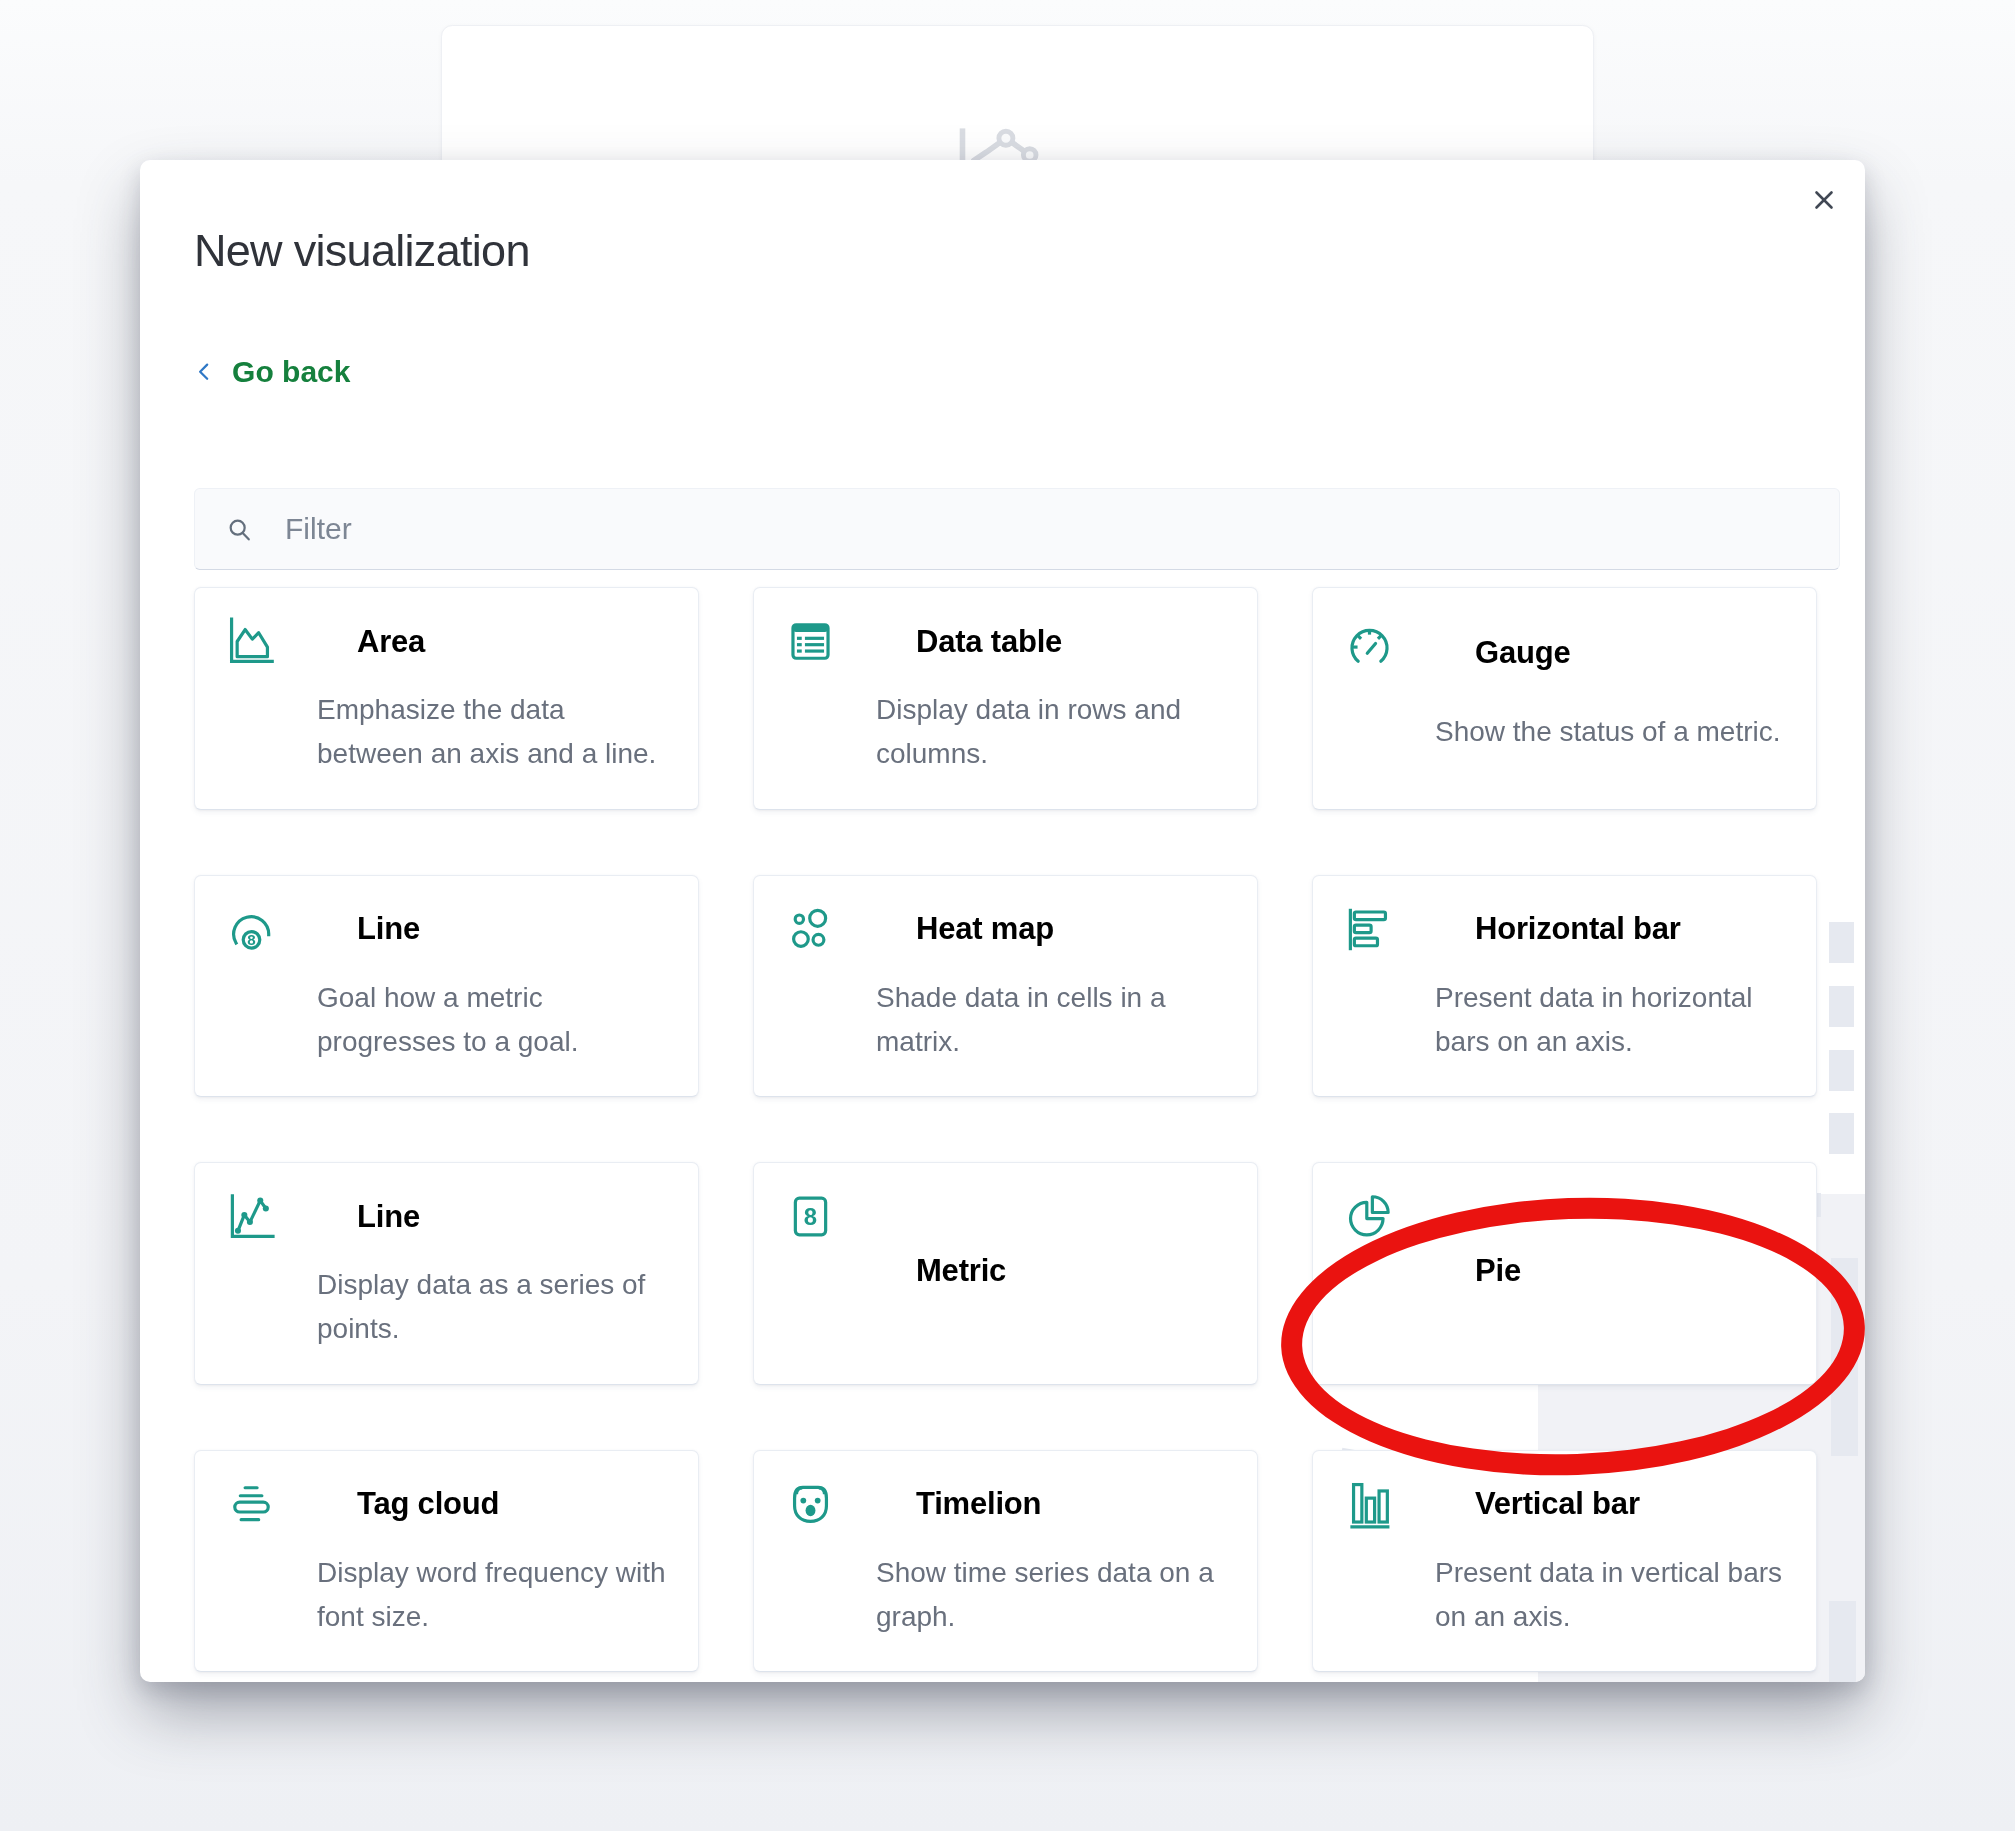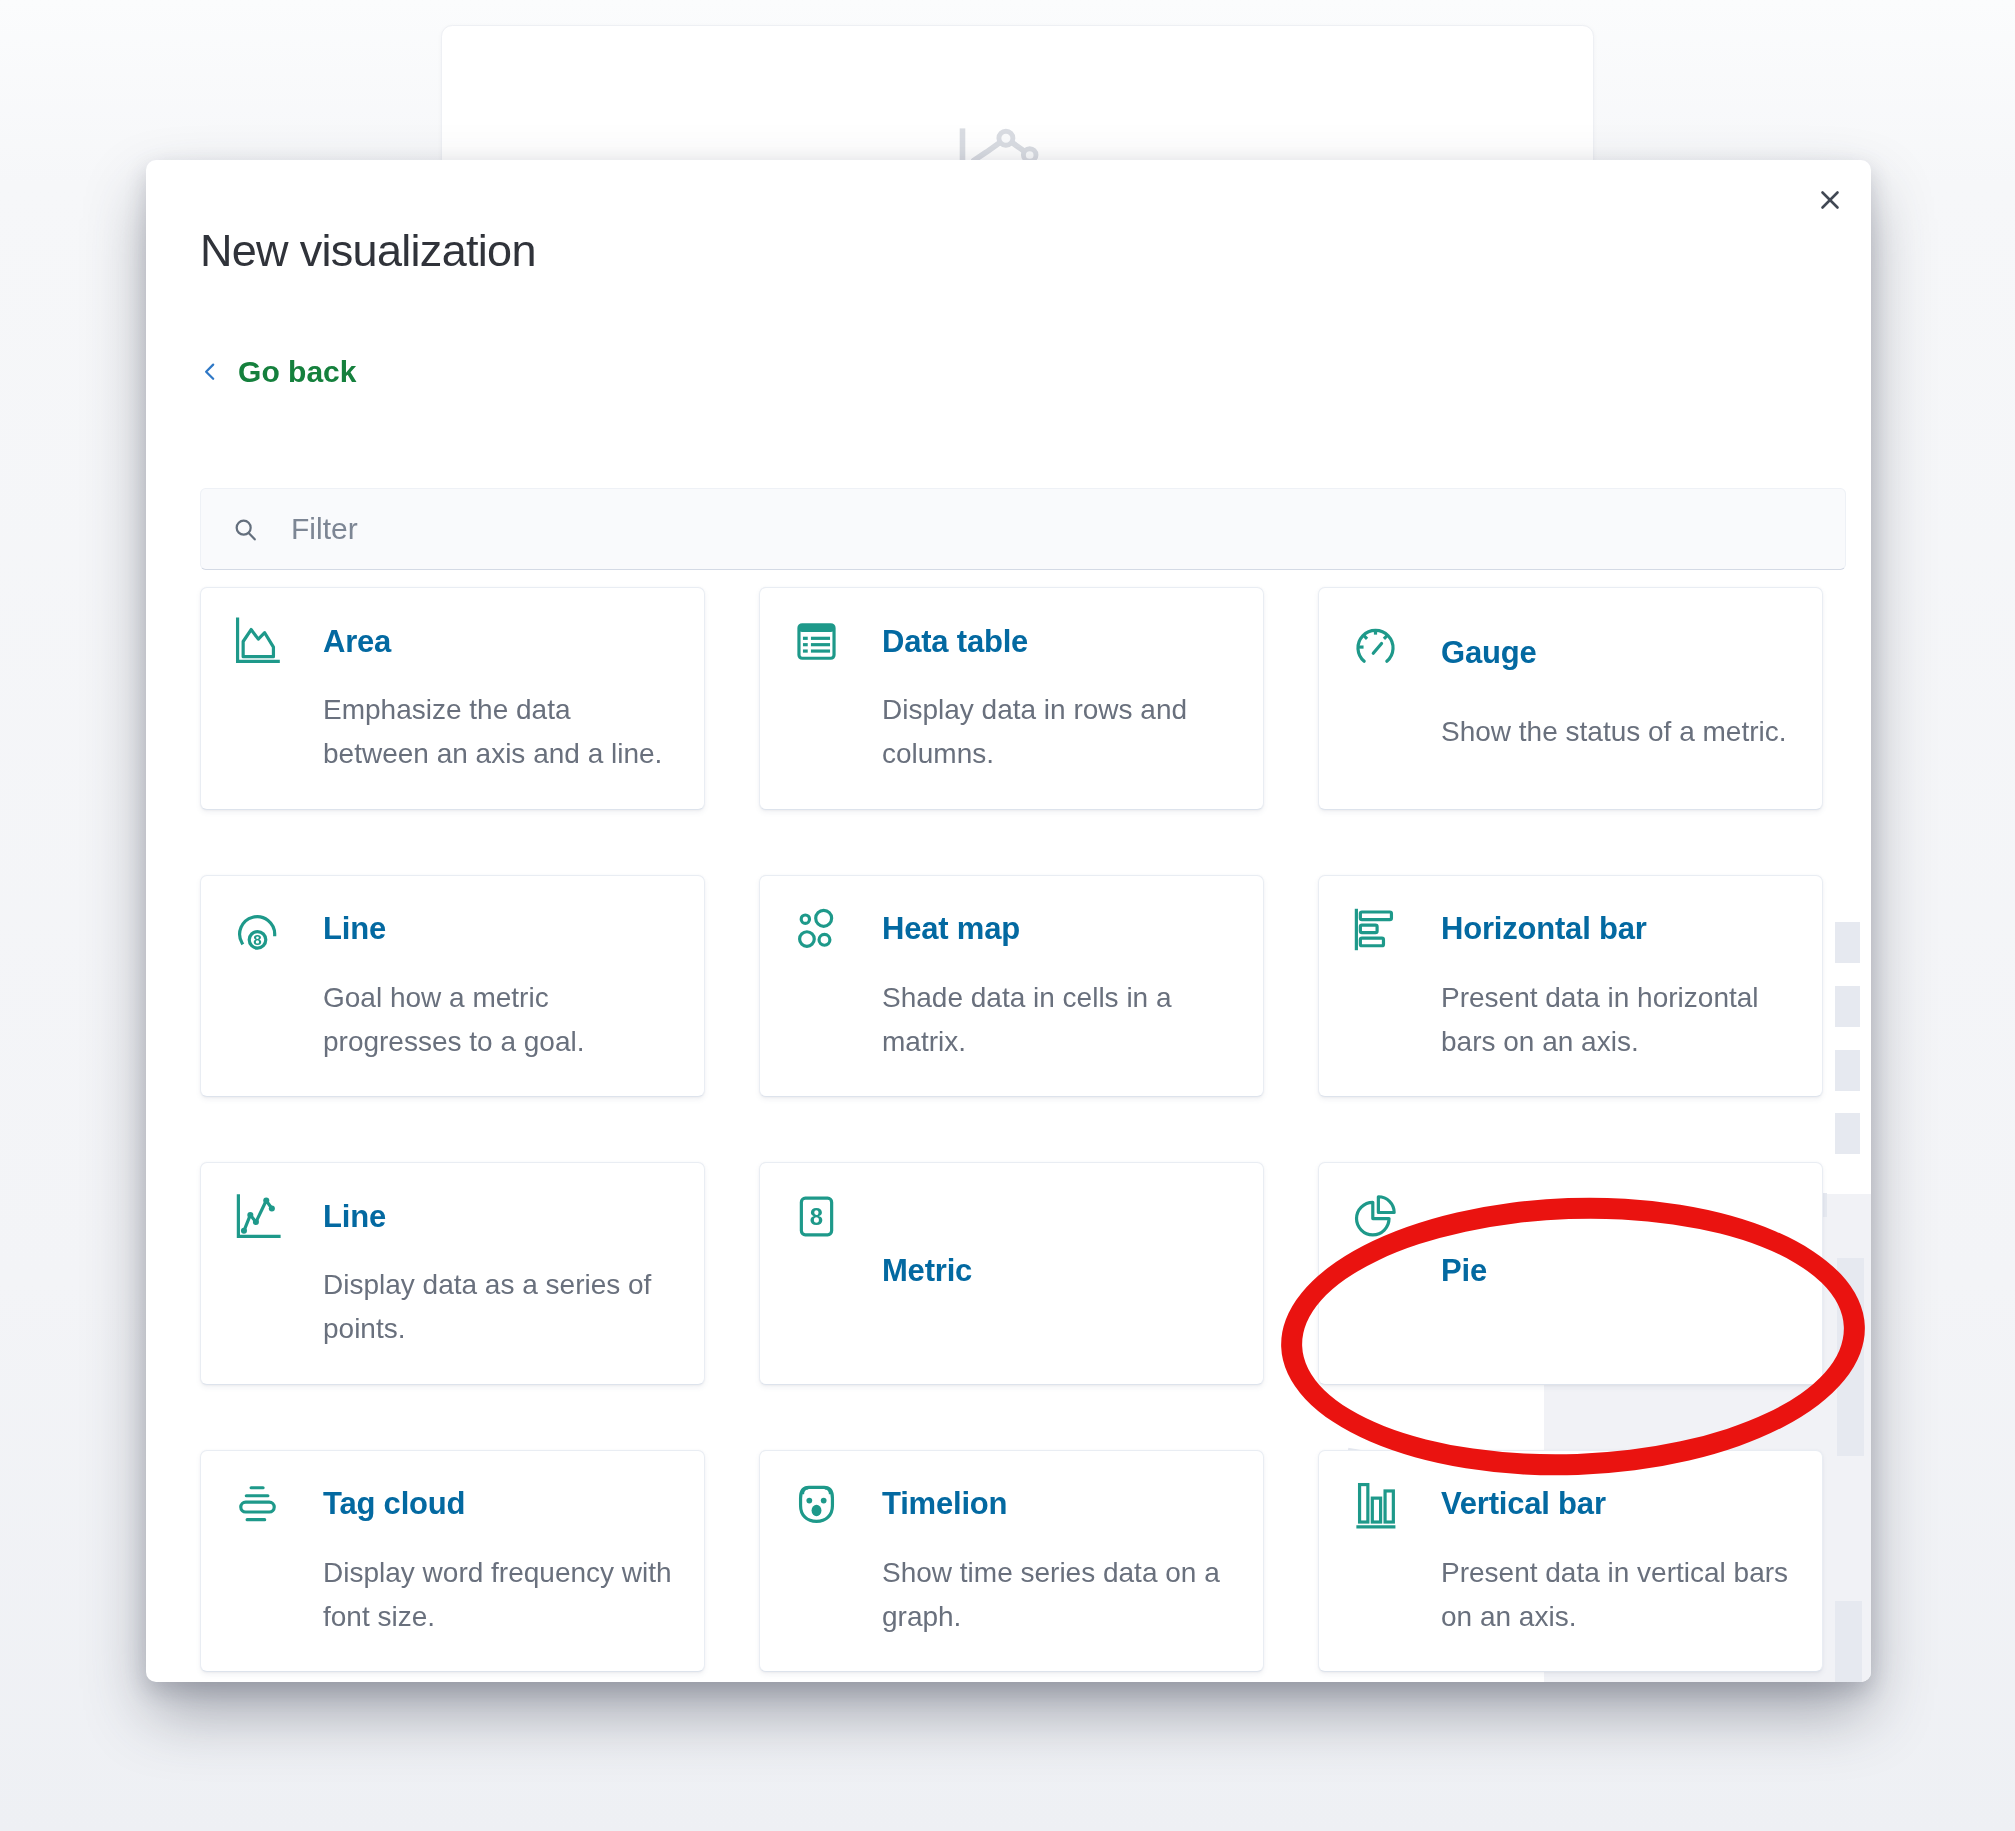--- a/index.html
+++ b/index.html
@@ -13,21 +13,21 @@
   
   .bg-card {
     position:absolute; left:441px; top:25.4px; width:1153px; height:226px;
     background:#ffffff; border:0.7px solid #eef0f4; border-radius:11.3px;
     box-shadow:0 1.4px 4.2px rgba(40,50,70,0.04); z-index:1;
   }
   .bg-glyph { position:absolute; left:955px; top:127px; z-index:2; }
 
   
   .modal {
-    position:absolute; left:146px; top:160px; width:1725px; height:1522px;
+    position:absolute; left:140px; top:160px; width:1725px; height:1522px;
     background:#ffffff; border-radius:10px; overflow:hidden; z-index:10;
     box-shadow:0 32.5px 64px -4.2px rgba(52,58,75,0.42), 0 8.5px 21px rgba(52,58,75,0.18);
   }
   .close-btn {
     position:absolute; top:20px; right:21px; width:40px; height:40px;
     background:transparent; border:none; cursor:pointer; z-index:30;
     display:flex; align-items:center; justify-content:center;
   }
   .modal-title {
     position:absolute; left:54px; top:65px; font-size:45px; font-weight:400;
@@ -64,22 +64,23 @@
   }
   .card {
     position:relative; background:#ffffff;
     border:1.4px solid #e9edf3; border-bottom-color:#dde3ec; border-radius:7px;
     box-shadow:0 2.8px 5px rgba(90,100,125,0.07), 0 0.7px 1.4px rgba(90,100,125,0.05);
     display:grid; grid-template-columns:51px 1fr; column-gap:40px;
     padding:28px 25.4px 32.5px 31px; cursor:pointer; align-items:start;
   }
   .card-icon { width:51px; height:51px; grid-row:1; }
   .card-title {
-    align-self:center; font-size:31px; font-weight:700; color:#0369a1;
+    align-self:center; font-size:31px; font-weight:700; color:#000000;
     letter-spacing:-0.2px;
+    margin-left:40px;
   }
   .card-desc {
     grid-column:2; margin-top:21px; max-width:358px;
     font-size:28px; line-height:44px; color:#69707d;
   }
 
   
   .red-ellipse {
     position:absolute; left:1281px; top:1198px; width:584px; height:277px;
     border:21px solid #ea1310; border-radius:50%;

